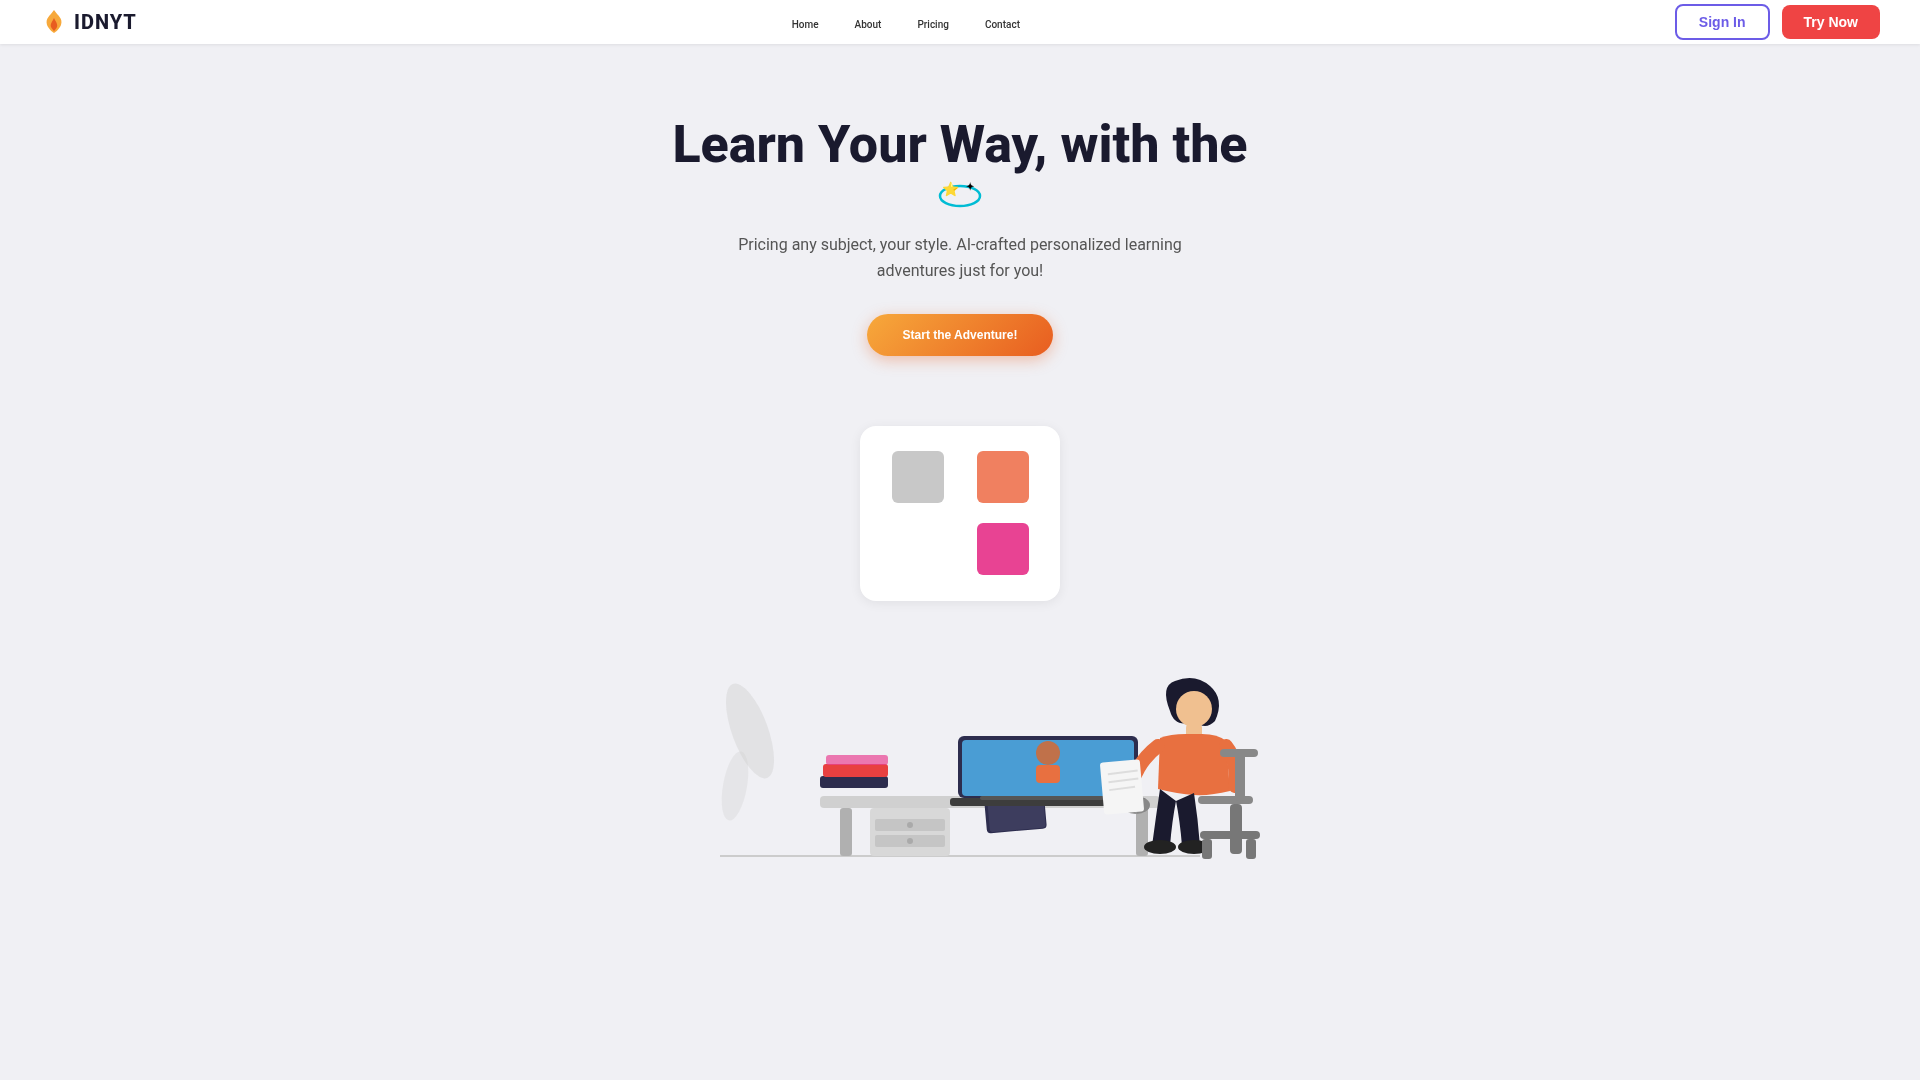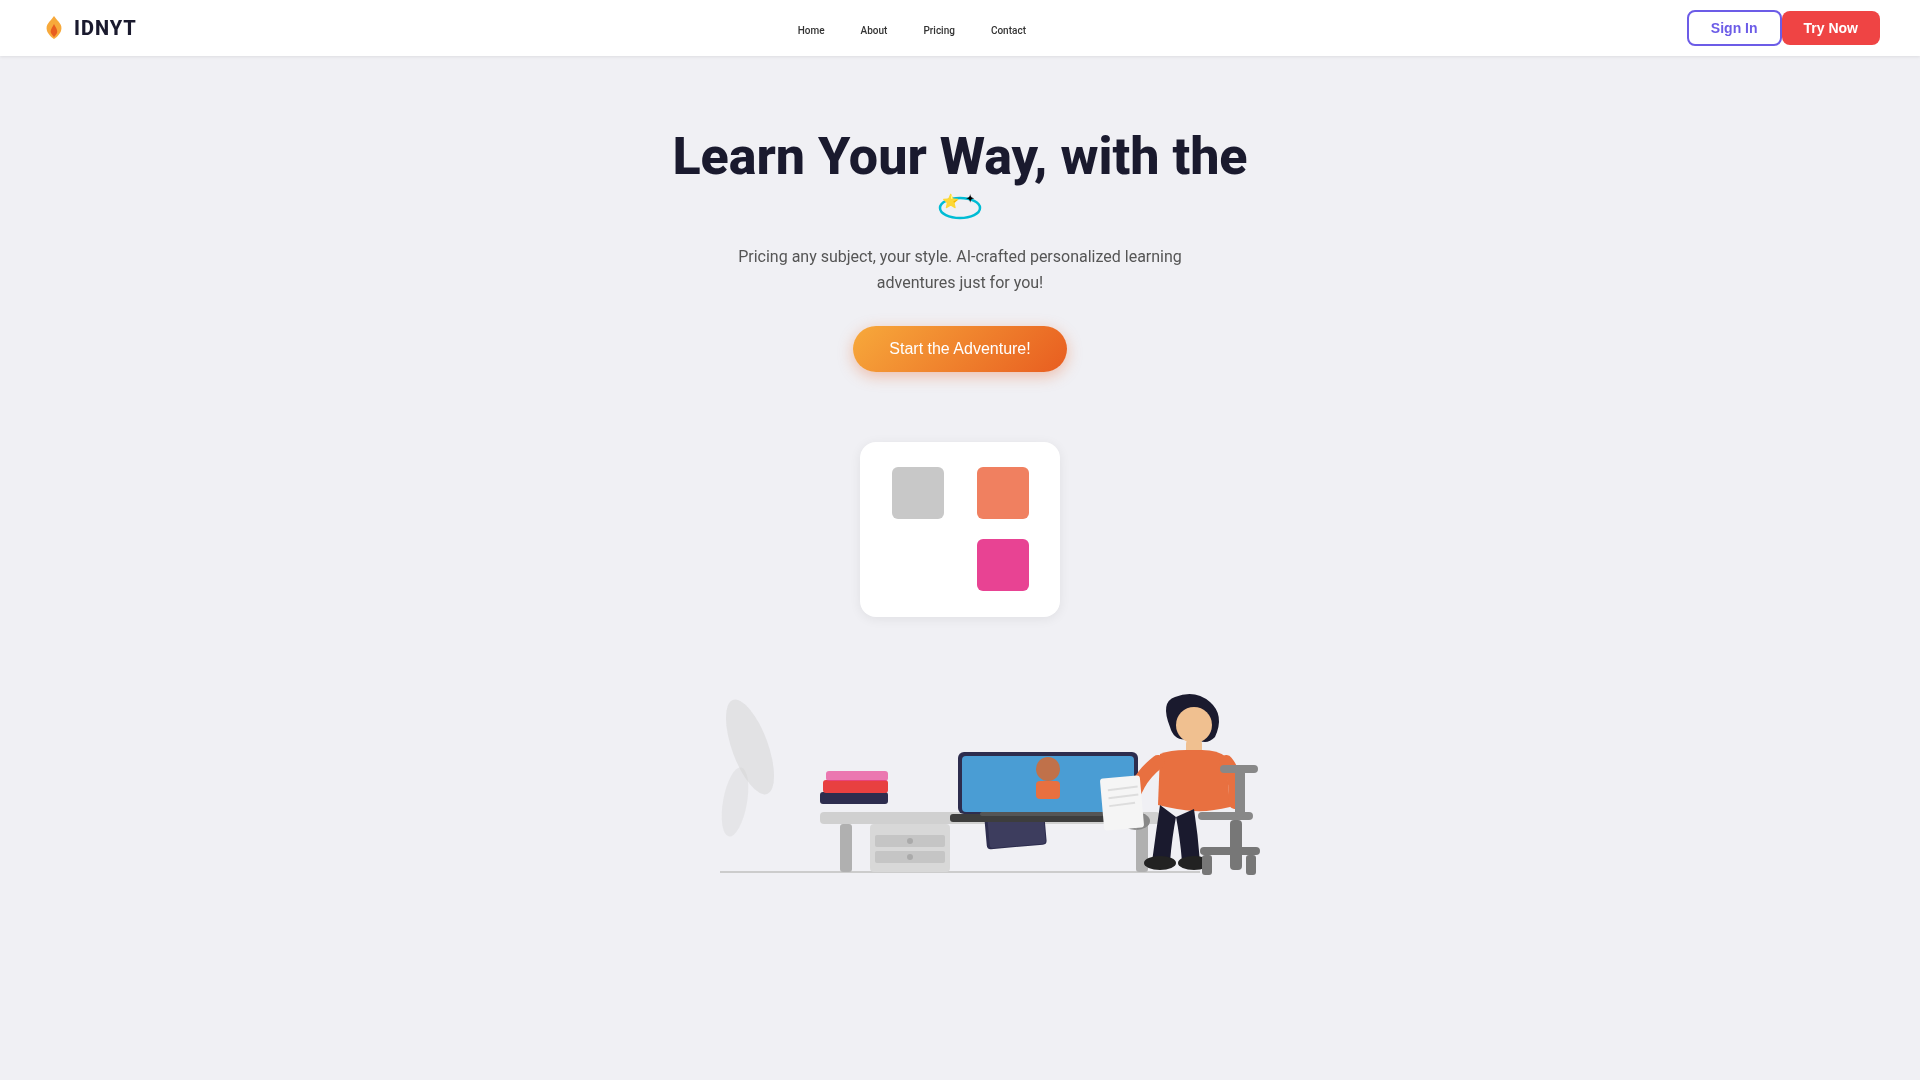--- a/index.html
+++ b/index.html
@@ -6,21 +6,21 @@
     body {
       font-family: -apple-system, BlinkMacSystemFont, 'Segoe UI', Roboto, sans-serif;
       background-color: #f0f0f4;
       min-height: 1080px;
       overflow-x: hidden;
     }
 
     
     nav {
       background: #fff;
-      height: 56px;
+      height: 44px;
       display: flex;
       align-items: center;
       justify-content: space-between;
       padding: 4px 40px;
       box-shadow: 0 1px 3px rgba(0,0,0,0.08);
       position: sticky;
       top: 0;
       z-index: 100;
     }
     .nav-logo {
@@ -47,20 +47,21 @@
     }
     .nav-links li a {
       text-decoration: none;
       color: #333;
       font-size: 10px;
       font-weight: 500;
     }
     .nav-actions {
       display: flex;
       align-items: center;
+      gap: 12px;
     }
     .btn-signin {
       padding: 8px 22px;
       border: 2px solid #6c5ce7;
       border-radius: 8px;
       background: transparent;
       color: #6c5ce7;
       font-size: 14px;
       font-weight: 600;
       cursor: pointer;
@@ -106,22 +107,22 @@
       color: #555;
       font-size: 16px;
       line-height: 1.6;
     }
     .btn-adventure {
       display: inline-block;
       padding: 14px 36px;
       border-radius: 50px;
       background: linear-gradient(135deg, #f7a93b, #e85d20);
       color: #fff;
-      font-size: 16px;
-      font-weight: 400;
+      font-size: 12px;
+      font-weight: 700;
       border: none;
       cursor: pointer;
       box-shadow: 0 4px 15px rgba(232,93,32,0.35);
     }
 
     
     .card-widget-wrapper {
       display: flex;
       justify-content: center;
       margin: 40px auto 0;

